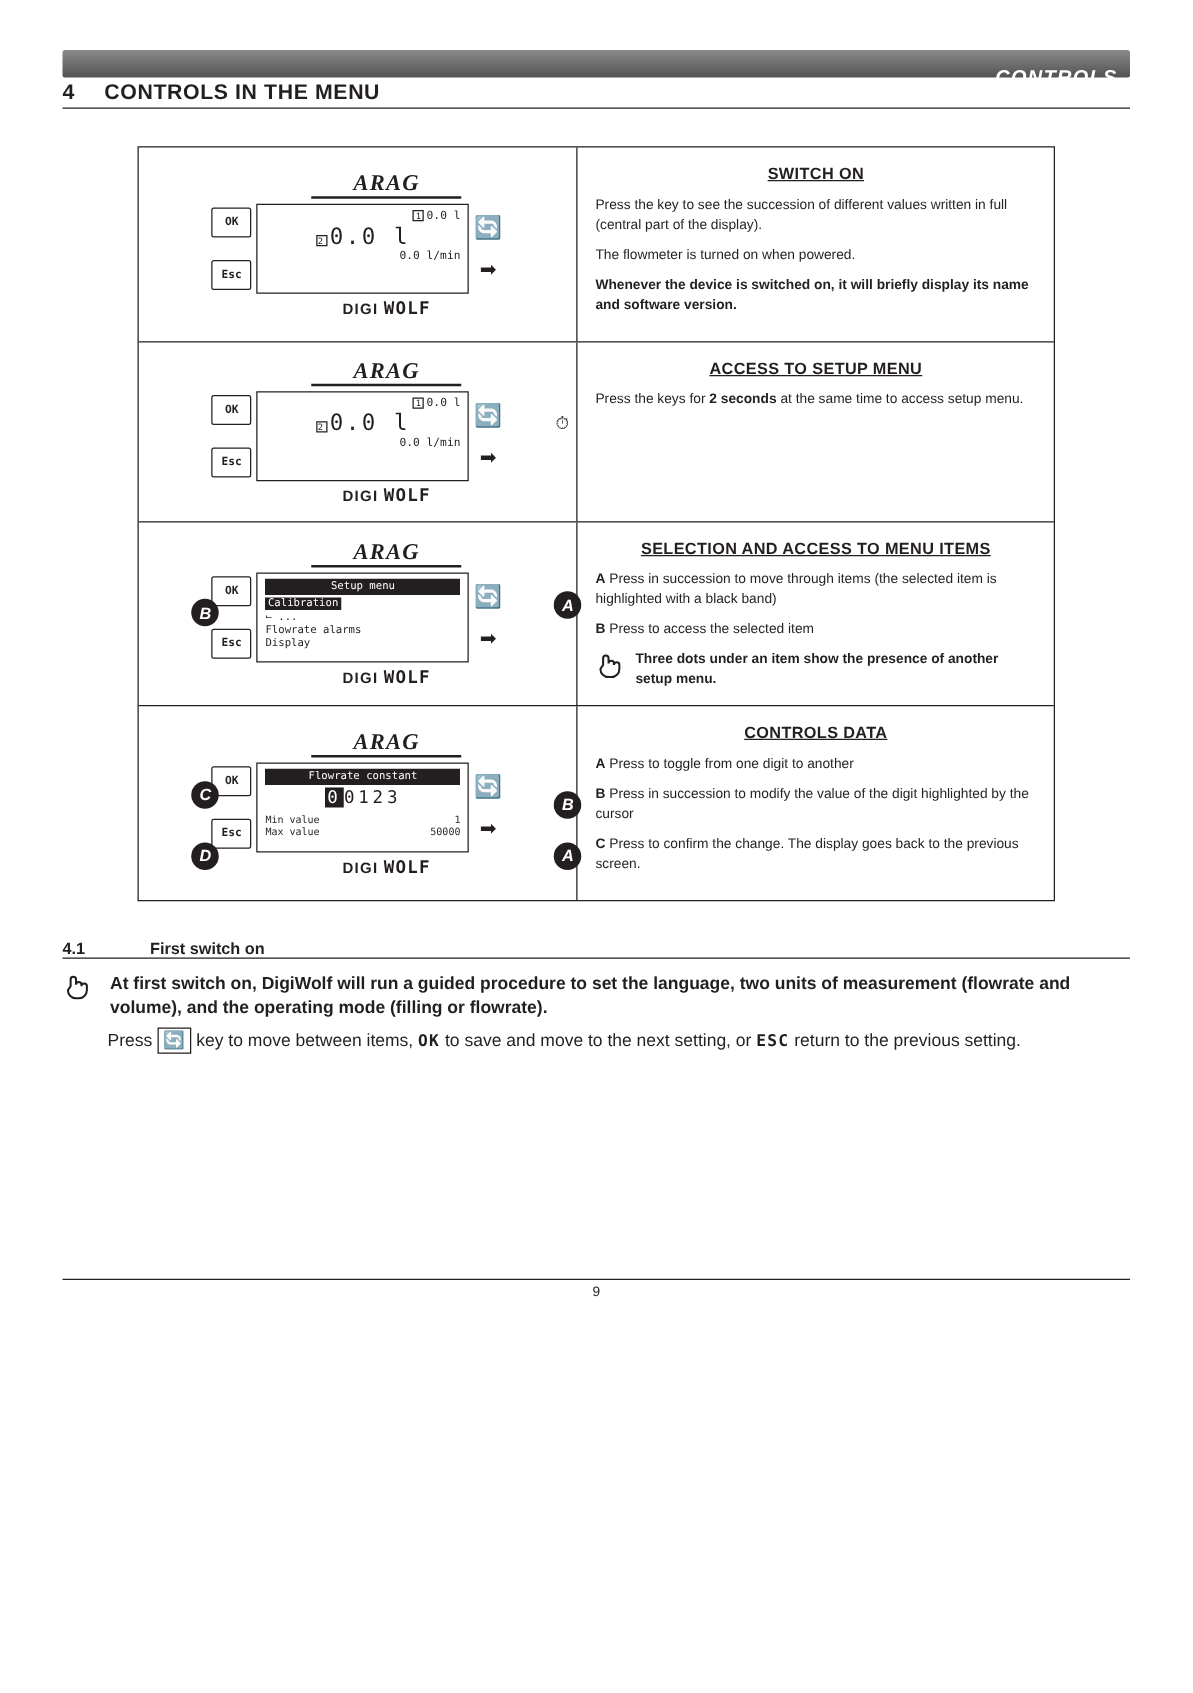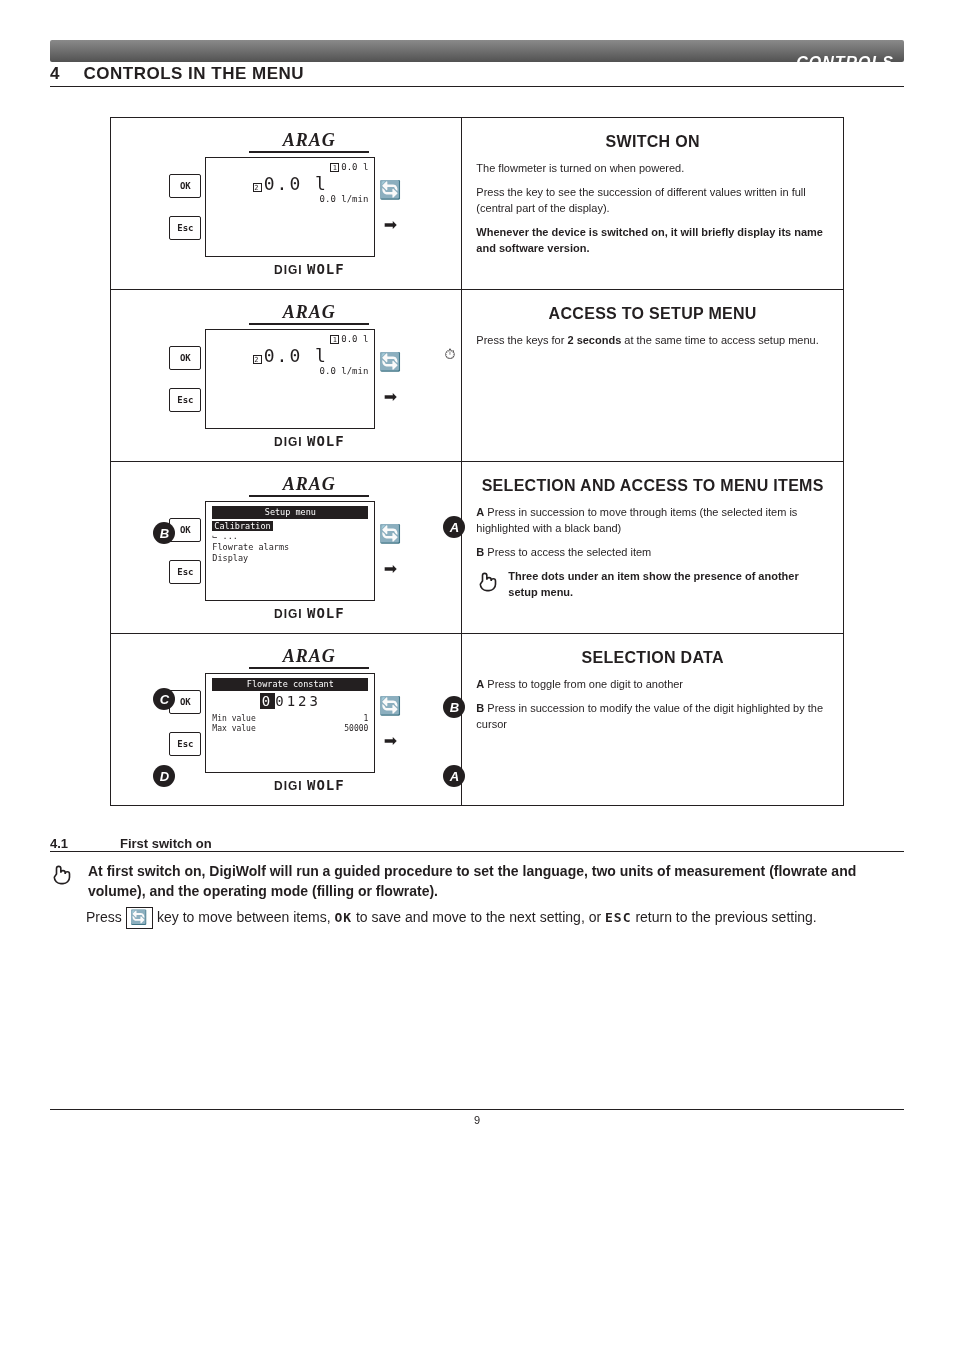--- a/index.html
+++ b/index.html
@@ -7,30 +7,30 @@
 .header-bar { height: 22px; background: linear-gradient(to bottom, #8a8a8a 0%, #525252 100%); border-radius: 2px; position: relative; margin-bottom: 2px; }
 .header-bar-text { position: absolute; right: 10px; top: 12px; line-height: 22px; color: #fff; font-weight: bold; font-size: 16px; font-style: italic; letter-spacing: 1px; }
 .title-row { display: flex; align-items: center; border-bottom: 1.5px solid #231f20; padding-bottom: 2px; margin-bottom: 30px; }
 .section-num { font-weight: 900; font-size: 17px; margin-right: 24px; }
 .section-title { font-weight: 900; font-size: 17px; letter-spacing: 0.5px; }
 .big-frame { border: 1.5px solid #231f20; margin: 0 60px 30px 60px; }
 .row-frame { display: flex; border-bottom: 1.5px solid #231f20; }
 .row-frame:last-child { border-bottom: none; }
 .left-cell { width: 48%; border-right: 1.5px solid #231f20; padding: 12px; position: relative; display: flex; align-items: center; justify-content: flex-end; }
 .right-cell { width: 52%; padding: 12px 14px; font-size: 11px; line-height: 1.45; }
-.right-cell h4 { font-weight: 900; font-size: 16px; text-align: center; margin-bottom: 8px; letter-spacing: 0.3px; }
+.right-cell h4 { font-weight: 900; font-size: 13px; text-align: center; margin-bottom: 8px; letter-spacing: 0.3px; text-decoration: underline; }
 .right-cell p { margin-bottom: 8px; }
 .right-cell strong { font-weight: bold; }
 .note-row { display: flex; align-items: flex-start; gap: 6px; }
 .device { position: relative; width: 280px; }
 .arag-logo { font-family: "Times New Roman", serif; font-weight: bold; font-style: italic; font-size: 18px; letter-spacing: 1px; text-align: center; border-bottom: 2px solid #231f20; width: 120px; margin: 0 auto 4px; }
 .device-body { display: flex; align-items: center; gap: 4px; }
 .side-btns { display: flex; flex-direction: column; gap: 18px; }
 .btn { border: 1.5px solid #231f20; border-radius: 2px; width: 32px; height: 24px; display: flex; align-items: center; justify-content: center; font-size: 9px; font-weight: bold; font-family: monospace; background: #fff; }
-.screen { border: 1.5px solid #231f20; width: 170px; height: 100px; background: #fff; padding: 4px 6px; font-family: monospace; font-size: 10px; line-height: 1.2; position: relative; }
+.screen { border: 1.5px solid #231f20; width: 170px; height: 72px; background: #fff; padding: 4px 6px; font-family: monospace; font-size: 10px; line-height: 1.2; position: relative; }
 .screen .line-top { text-align: right; font-size: 9px; }
 .screen .line-big { text-align: center; font-size: 18px; letter-spacing: 2px; font-family: monospace; }
 .screen .line-bot { text-align: right; font-size: 9px; }
 .screen .sup { font-size: 7px; border: 1px solid #231f20; display: inline-block; width: 9px; height: 9px; text-align: center; line-height: 8px; margin-right: 2px; }
 .right-btns { display: flex; flex-direction: column; gap: 18px; align-items: center; }
 .cycle-icon { font-size: 18px; line-height: 1; }
 .arrow-icon { font-size: 16px; line-height: 1; }
 .digi-logo { text-align: center; font-size: 12px; font-weight: bold; margin-top: 4px; letter-spacing: 1px; }
 .digi-logo .wolf { font-family: monospace; font-size: 14px; margin-top: 40px; }
 .callout { position: absolute; width: 22px; height: 22px; border-radius: 50%; background: #231f20; color: #fff; font-weight: bold; display: flex; align-items: center; justify-content: center; font-style: italic; font-size: 13px; }
@@ -82,22 +82,22 @@
           <div class="right-btns">
             <span class="cycle-icon">🔄</span>
             <span class="arrow-icon">➡</span>
           </div>
         </div>
         <div class="digi-logo"><span>DIGI</span> <span class="wolf">WOLF</span></div>
       </div>
     </div>
     <div class="right-cell">
       <h4>SWITCH ON</h4>
+      <p>Press the key to see the succession of different values written in full (central part of the display).</p>
       <p>The flowmeter is turned on when powered.</p>
-      <p>Press the key to see the succession of different values written in full (central part of the display).</p>
       <p><strong>Whenever the device is switched on, it will briefly display its name and software version.</strong></p>
     </div>
   </div>
 
   <div class="row-frame">
     <div class="left-cell">
       <div class="device">
         <div class="arag-logo">ARAG</div>
         <div class="device-body">
           <div class="side-btns">
@@ -190,23 +190,24 @@
           </div>
         </div>
         <div class="digi-logo"><span>DIGI</span> <span class="wolf">WOLF</span></div>
         <span class="callout" style="left:-16px; top:42px;">C</span>
         <span class="callout" style="left:-16px; bottom:6px;">D</span>
         <span class="callout" style="right:-16px; top:50px;">B</span>
         <span class="callout" style="right:-16px; bottom:6px;">A</span>
       </div>
     </div>
     <div class="right-cell">
-      <h4>SELECTION DATA</h4>
+      <h4>CONTROLS DATA</h4>
       <p><strong>A</strong><span> Press to toggle from one digit to another</span></p>
       <p><strong>B</strong><span> Press in succession to modify the value of the digit highlighted by the cursor</span></p>
+      <p><strong>C</strong><span> Press to confirm the change. The display goes back to the previous screen.</span></p>
     </div>
   </div>
 
 </div>
 
 <div class="sub-title-row">
   <span class="sub-num">4.1</span>
   <span class="sub-title">First switch on</span>
 </div>
 

